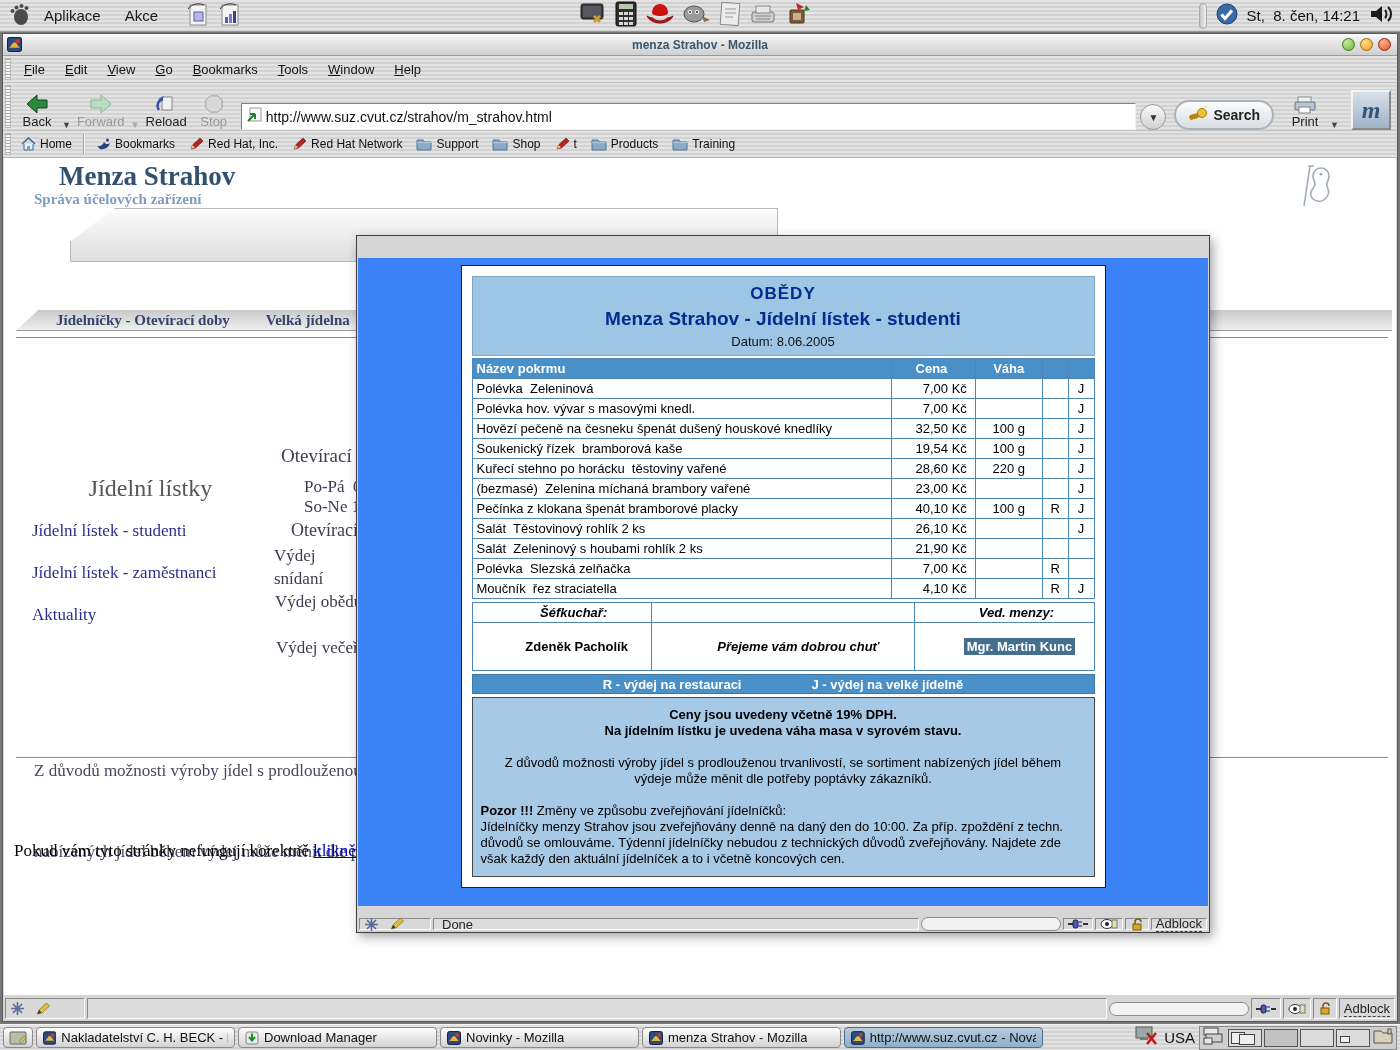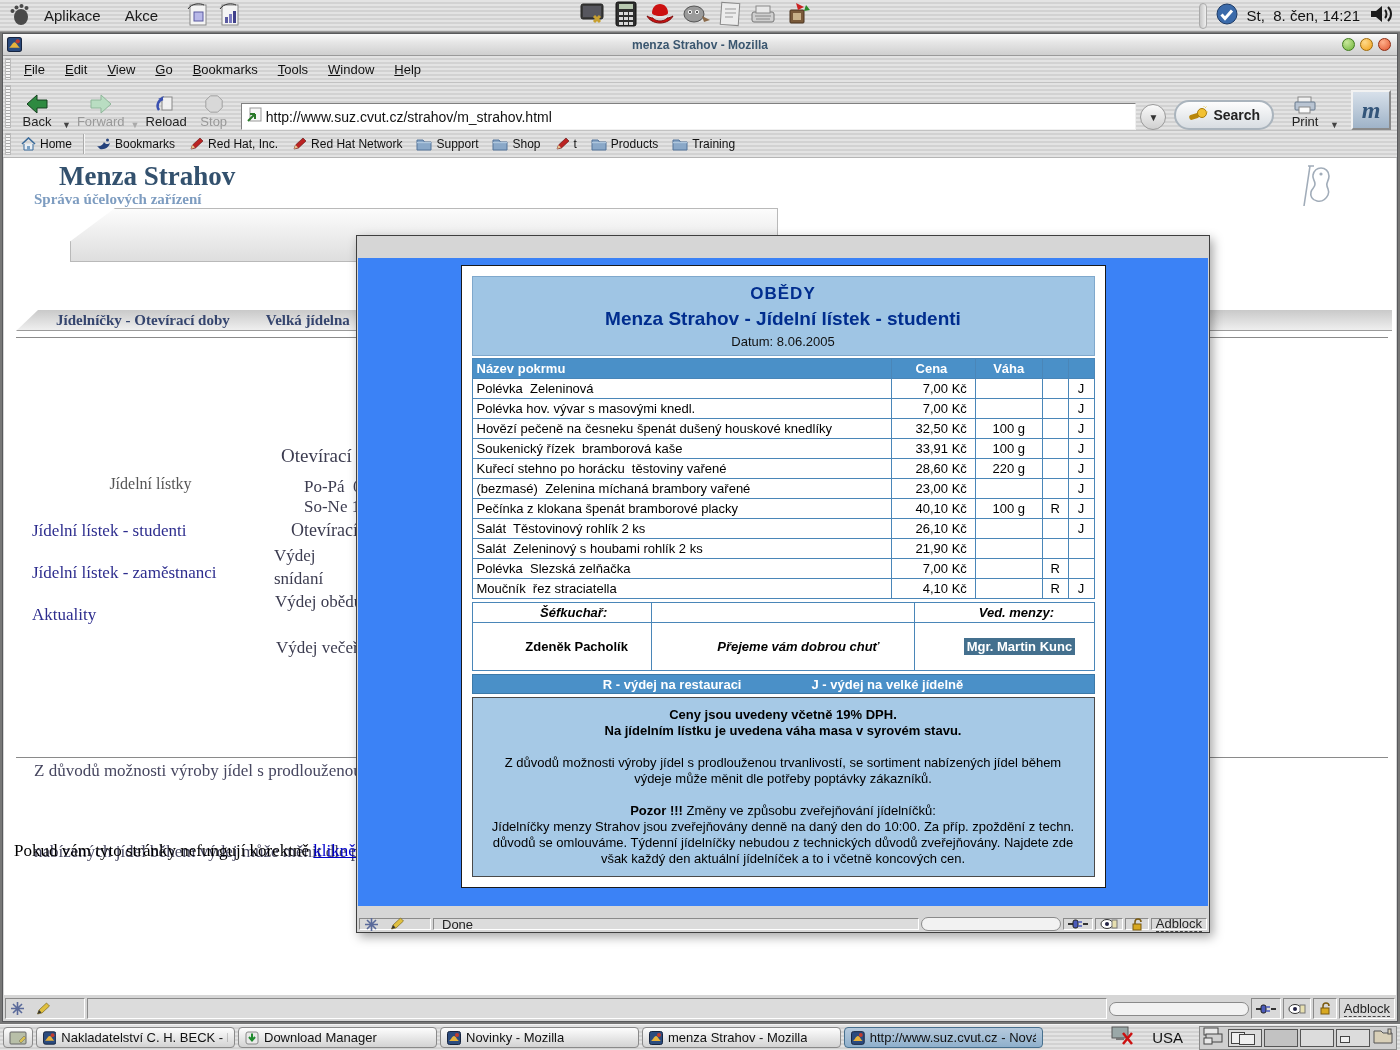--- a/index.html
+++ b/index.html
@@ -75,21 +75,21 @@
     clip-path:polygon(45px 0, 100% 0, 100% 72%, calc(100% - 20px) 100%, 0 100%, 0 62%); }
   .banner-title { position:absolute; left:55px; top:3px; font-size:27px; font-weight:bold; color:#33516e; }
   .banner-sub { position:absolute; left:30px; top:33px; font-size:15px; font-weight:bold; color:#7d9cc0; }
   .lion { position:absolute; right:62px; top:4px; opacity:.8; }
   .navtabs { position:absolute; left:12px; top:152px; width:1376px; height:21px;
     background:linear-gradient(180deg,#c9c9c9,#efefef); border-bottom:1px solid #9a9a9a;
     clip-path:polygon(22px 0,100% 0,100% 100%,0 100%);
     display:flex; gap:36px; align-items:center; padding-left:40px;
     font-weight:bold; font-size:15px; color:#35456e; }
   .page-rule { position:absolute; left:12px; height:1px; background:#8a8a8a; width:1372px; }
-  .menu-heading { position:absolute; left:14px; top:317px; width:265px; text-align:center; font-size:16px; color:#555; }
+  .menu-heading { position:absolute; left:14px; top:317px; width:265px; text-align:center; font-size:24px; color:#555; }
   .side-link { position:absolute; left:28px; font-size:17px; color:#2d2d8e; }
   .frag { position:absolute; font-size:17px; color:#3c3c50; white-space:pre; }
   .gray-note { position:absolute; left:30px; top:545px; font-size:17px; color:#474760; line-height:27px; white-space:pre; }
   .page-footer { position:absolute; left:10px; top:683px; font-size:17px; color:#000; white-space:pre; }
   .page-footer a { color:#0000cc; }
 
   
   #win-popup { position:absolute; left:356px; top:235px; width:854px; height:698px;
     background:#d6d6d6; border:1px solid #3f3f3f; z-index:10; box-shadow:3px 4px 10px rgba(0,0,0,.35); }
   .popup-content { position:absolute; left:1px; right:1px; top:22px; bottom:26px; background:#3b82f6; overflow:hidden; }
@@ -111,33 +111,33 @@
   .chef-lbl { font-weight:bold; font-style:italic; height:20px;padding-left:24px; }
   .chef-row2 td { height:48px;padding-left:30px; }
   .chef-name { font-weight:bold; }
   .wish { font-weight:bold; font-style:italic; }
   .sel { background:#44708e; color:#fff; font-weight:bold; padding:1px 3px; }
   .legend { margin-top:3px; height:20px; background:#4a90c8; color:#fff; font-weight:bold; font-size:13px;
     display:flex; justify-content:center; gap:70px; align-items:center; border:1px solid #3c79a8; }
   .notes { margin-top:3px; background:#a6c9e6; border:1px solid #4a4a4a; padding:9px 8px; line-height:16px; }
   .notes .b { font-weight:bold; text-align:center; }
   .notes .ctr { text-align:center; margin:16px 14px 0; }
-  .notes .warn { margin-top:16px; text-align:center; }
+  .notes .warn { margin-top:16px; text-align:left; }
 
   
   #taskbar { position:absolute; left:0; bottom:0; width:1400px; height:26px; border-top:1px solid #f5f5f5;
     display:flex; align-items:center; gap:3px; padding:0 3px; }
   .task-btn { display:flex; align-items:center; gap:5px; height:21px; width:199px; padding:0 6px;
     border-radius:4px; border:1px solid #8a8a8a; background:linear-gradient(180deg,#fdfdfd,#d3d3d3);
     font-size:13px; color:#111; overflow:hidden; white-space:nowrap; }
   .task-btn.active { background:linear-gradient(180deg,#b6cadd,#8fb0cc); border-color:#48708e; }
   .task-btn .tlabel { overflow:hidden; text-overflow:clip; }
   .desk-btn { width:30px; height:21px; border-radius:4px; border:1px solid #8a8a8a;
     background:linear-gradient(180deg,#fdfdfd,#d3d3d3); display:flex; align-items:center; justify-content:center; }
-  .tb-right { margin-left:auto; display:flex; align-items:center; gap:16px; }
+  .tb-right { margin-left:auto; display:flex; align-items:center; gap:4px; }
   .kbd { font-size:15px; color:#111; }
   .tray { display:flex; align-items:center; gap:2px; border:1px solid #8a8a8a; background:#cfcfcf; height:24px; padding:0 2px; }
   .pager-cell { width:34px; height:18px; border:1px solid #555; background:#dcdcdc; position:relative; }
   .pager-cell.empty { background:#c2c2c2; }
   .mini-win { position:absolute; border:1px solid #444; background:#efefef; }
 </style>
 </head>
 <body>
 
 <div id="screen">
@@ -496,21 +496,21 @@
               </tr>
               <tr>
                 <td class="c-name">Hovězí pečeně na česneku špenát dušený houskové knedlíky</td>
                 <td class="c-price">32,50 Kč</td>
                 <td class="c-weight">100 g</td>
                 <td class="c-r"></td>
                 <td class="c-j">J</td>
               </tr>
               <tr>
                 <td class="c-name">Soukenický řízek  bramborová kaše</td>
-                <td class="c-price">33,91 Kč</td>
+                <td class="c-price">19,54 Kč</td>
                 <td class="c-weight">100 g</td>
                 <td class="c-r"></td>
                 <td class="c-j">J</td>
               </tr>
               <tr>
                 <td class="c-name">Kuřecí stehno po horácku  těstoviny vařené</td>
                 <td class="c-price">28,60 Kč</td>
                 <td class="c-weight">220 g</td>
                 <td class="c-r"></td>
                 <td class="c-j">J</td>

